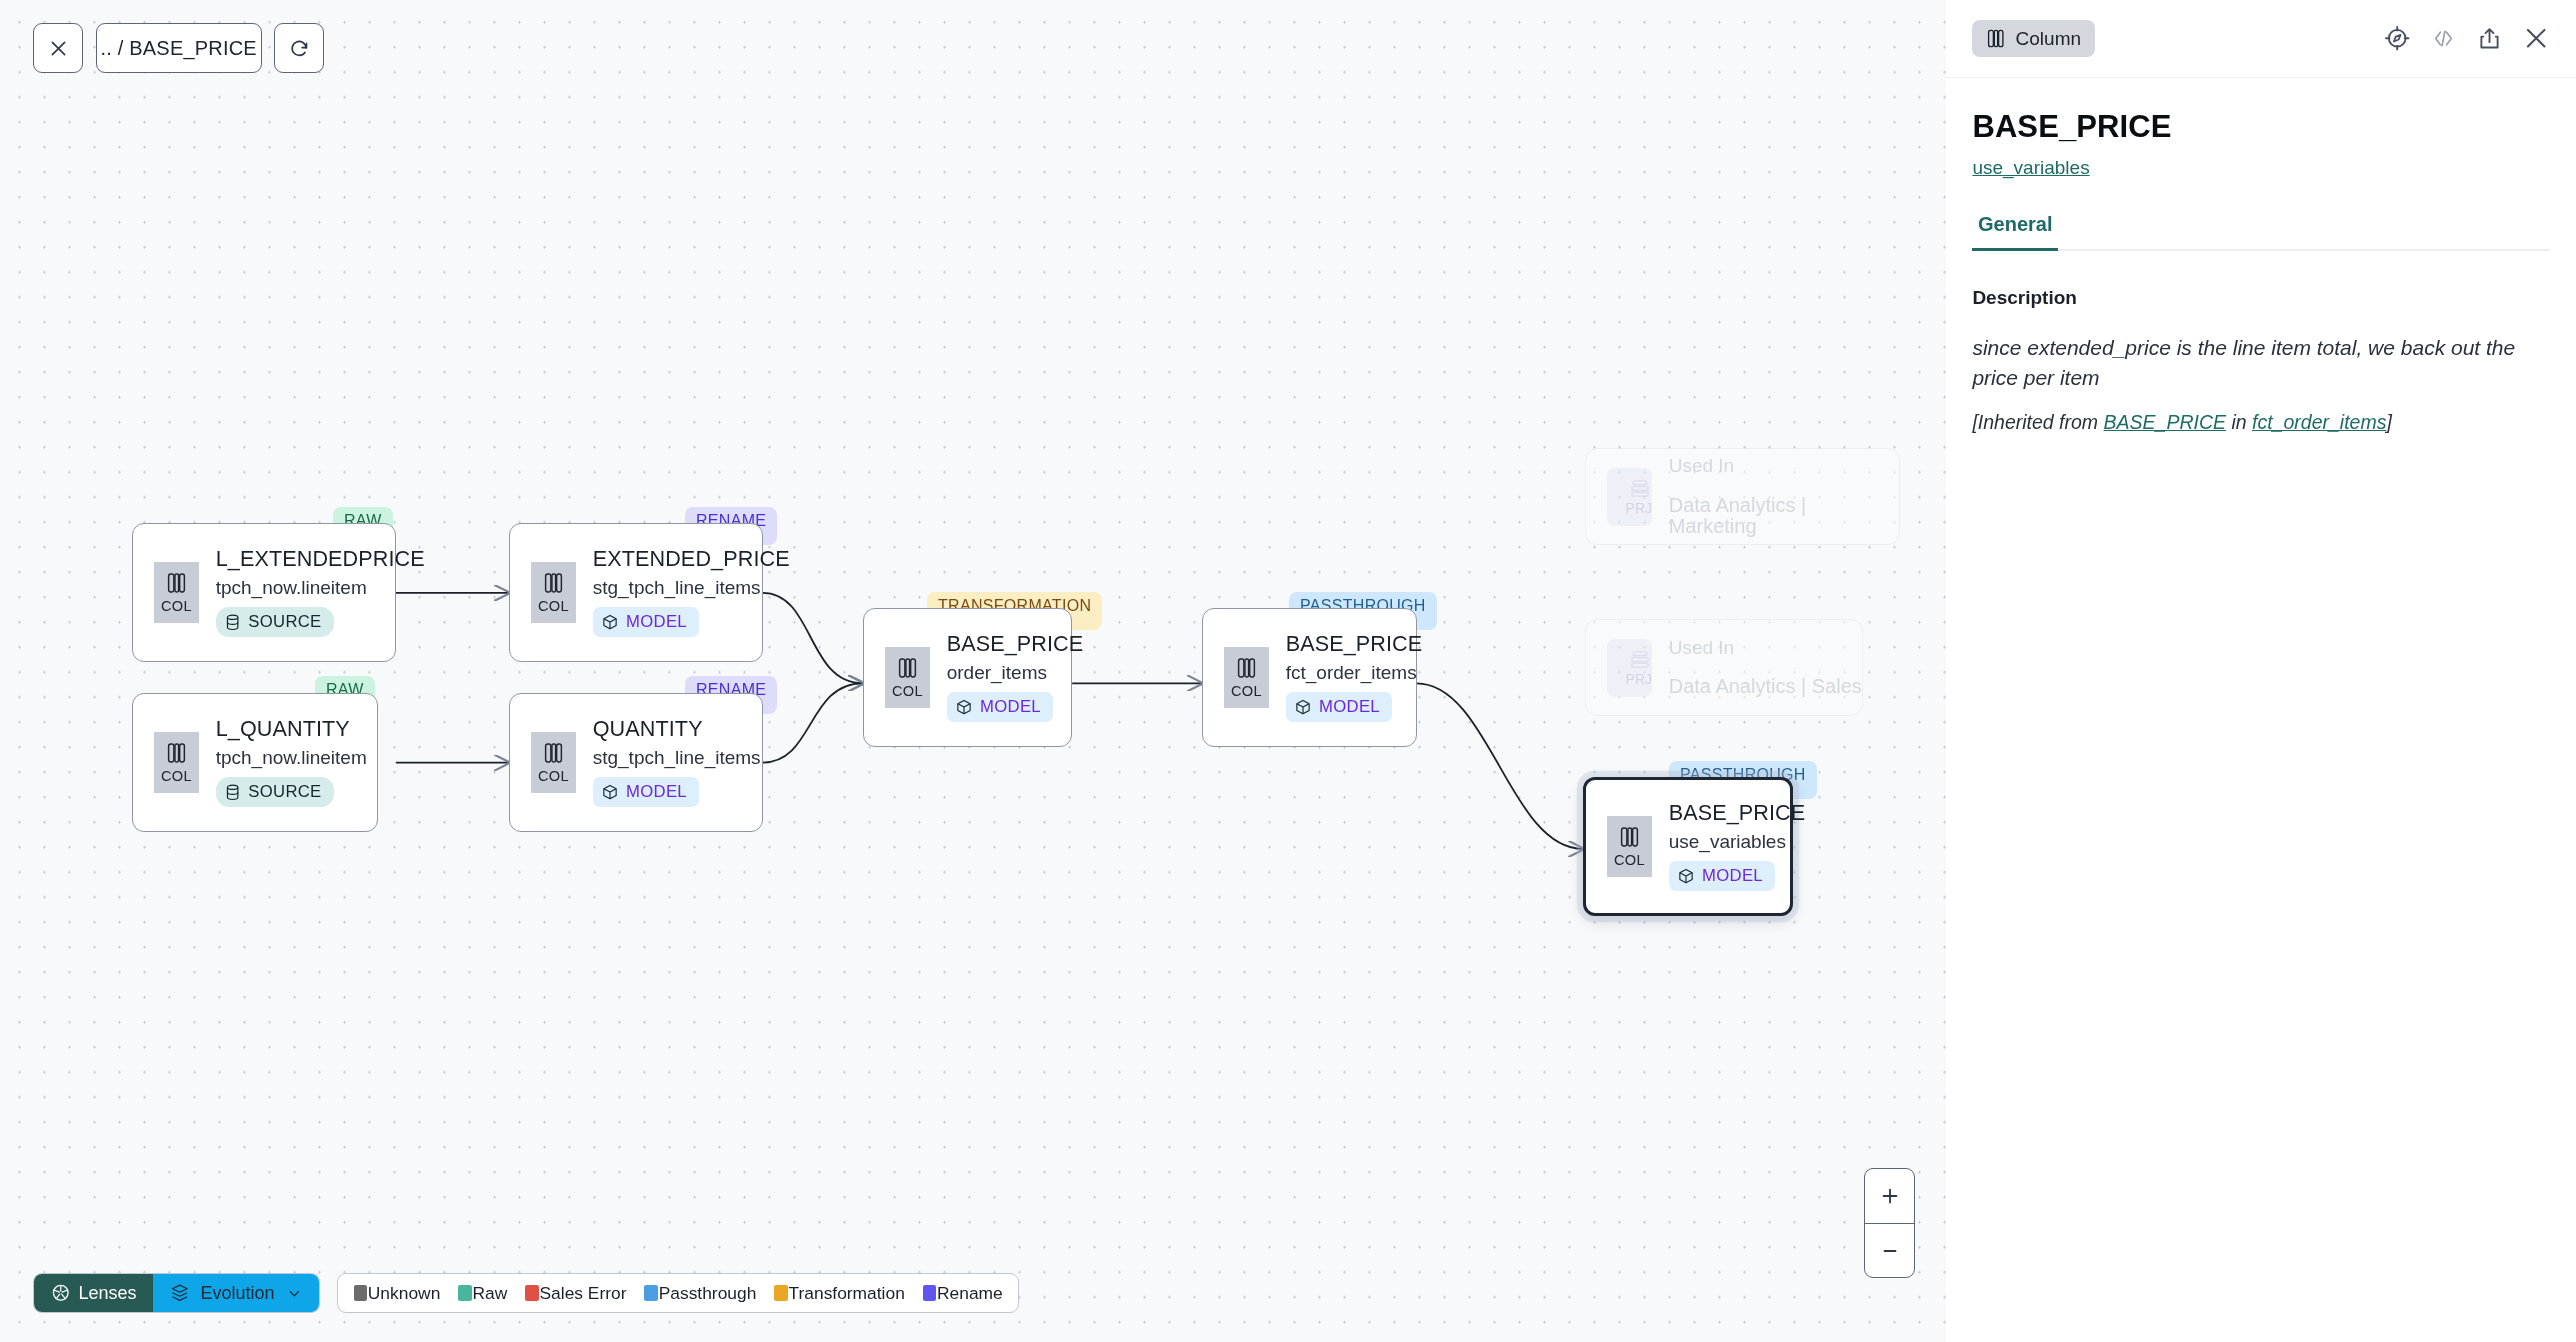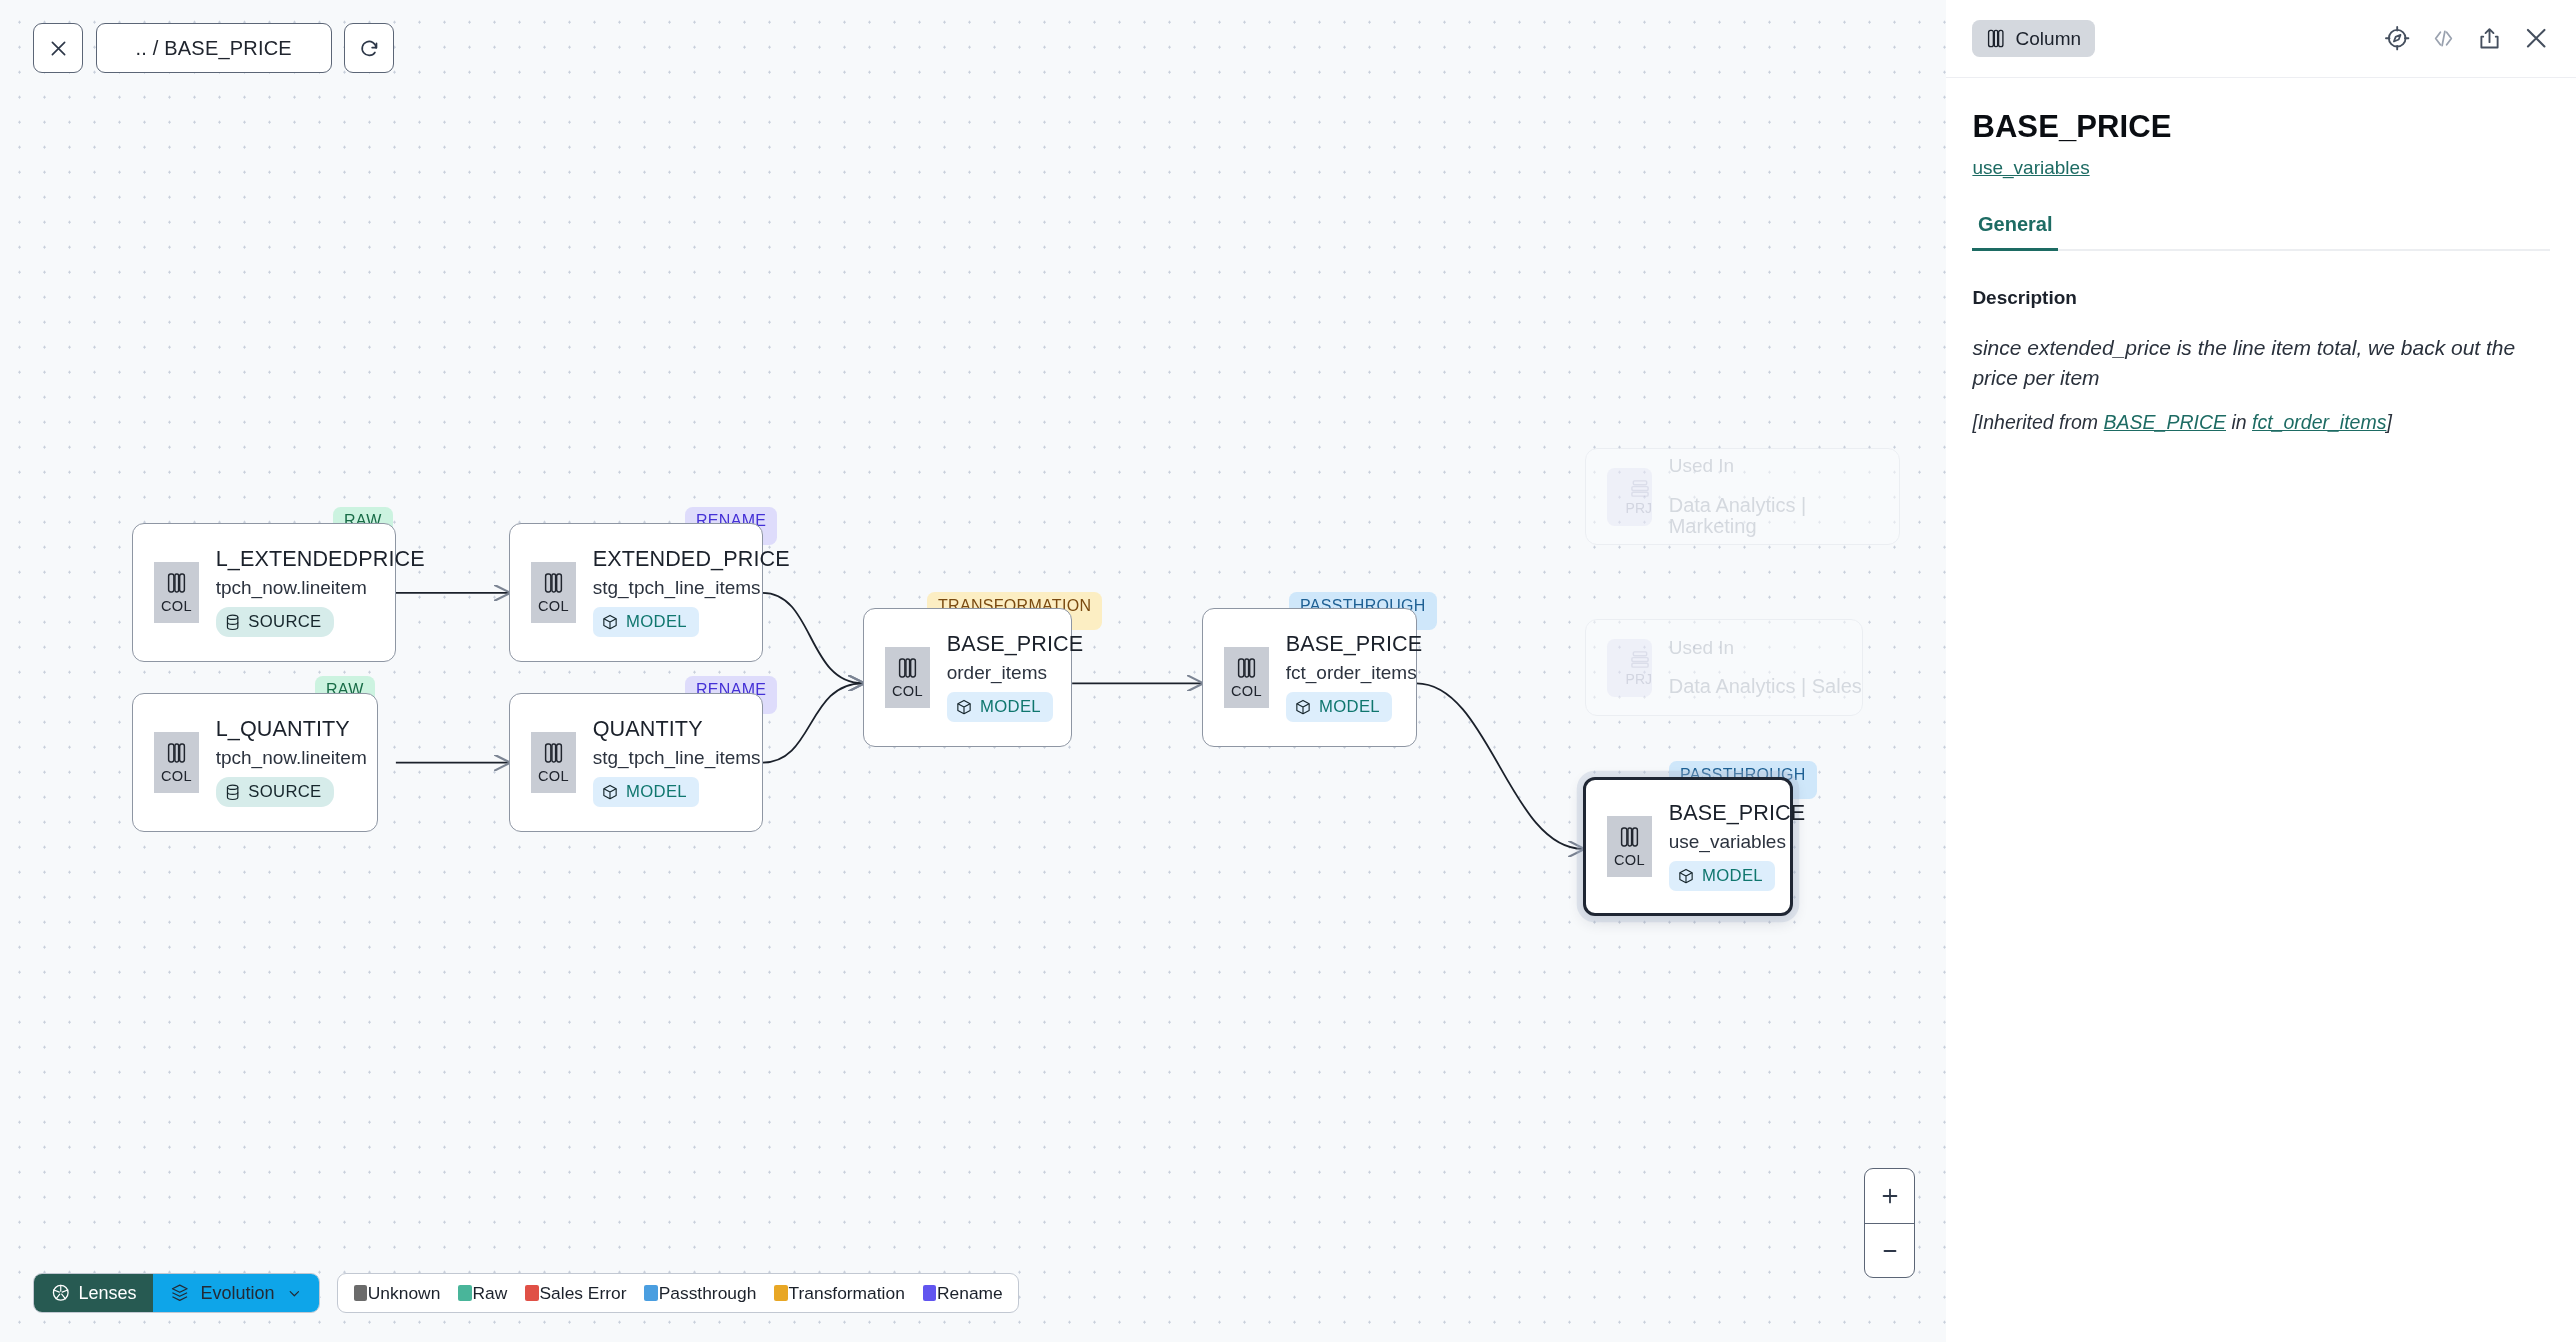--- a/index.html
+++ b/index.html
@@ -28,21 +28,21 @@
   .tb-btn {
     background: #ffffff;
     border: 1.5px solid #5b6576;
     border-radius: 9px;
     height: 50px;
     display: flex; align-items: center; justify-content: center;
     color: #2d3748;
     cursor: pointer;
   }
   .tb-sq { width: 50px; }
-  .tb-path { padding: 0 39px; font-size: 20px; color: #20252e; letter-spacing: 0.2px; }
+  .tb-path { padding: 0 4px; font-size: 20px; color: #20252e; letter-spacing: 0.2px; }
   .tb-btn svg { display: block; }
 
   
   .node {
     position: absolute;
     background: #ffffff;
     border: 1.5px solid #8e96a3;
     border-radius: 12px;
     display: flex; align-items: center;
     padding-left: 21px;
@@ -69,21 +69,21 @@
   .chip {
     display: inline-flex; align-items: center; gap: 7.7px;
     align-self: flex-start;
     padding: 4.9px 12.5px 4.9px 9.7px;
     border-radius: 7px;
     font-size: 16.7px;
     letter-spacing: 0.3px;
     margin-top: 2.8px;
   }
   .chip.source { background: #d6ecea; color: #16262c; border-radius: 13px; }
-  .chip.model  { background: #ddeefc; color: #0f766e; }
+  .chip.model  { background: #ddeefc; color: #6d28d9; }
 
   
   .badge {
     position: absolute;
     border-radius: 7.7px;
     font-size: 16px;
     letter-spacing: 0.3px;
     padding: 6.3px 11px 15.3px 11px;
     z-index: 3;
     line-height: 1;

